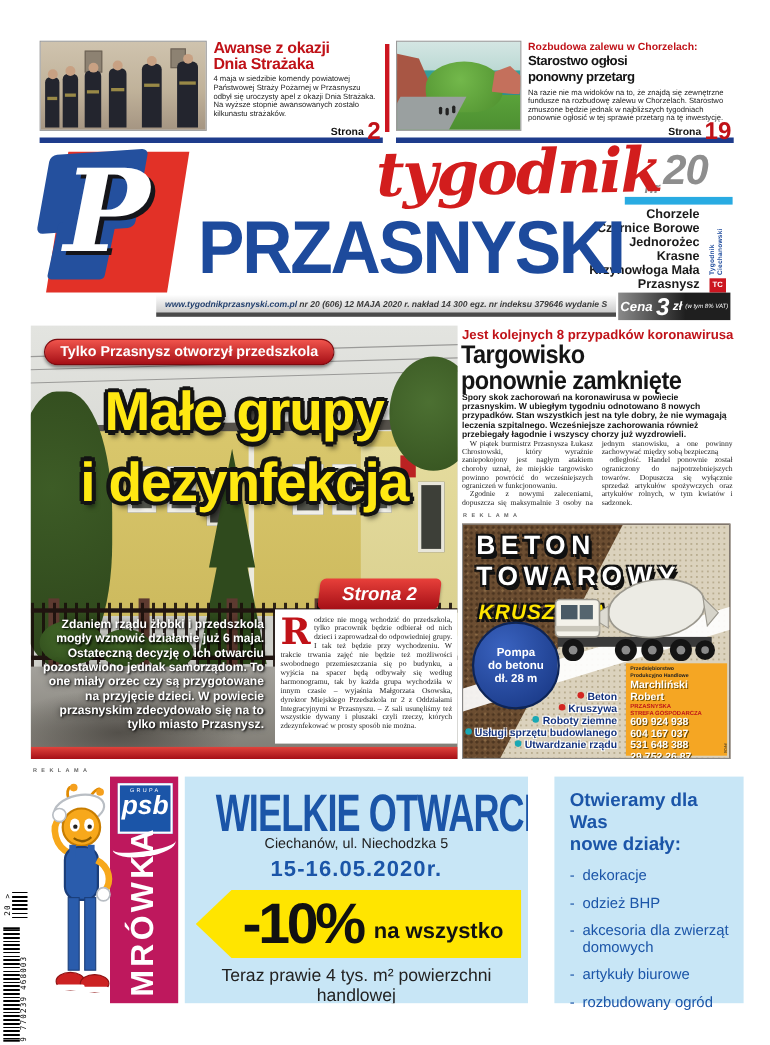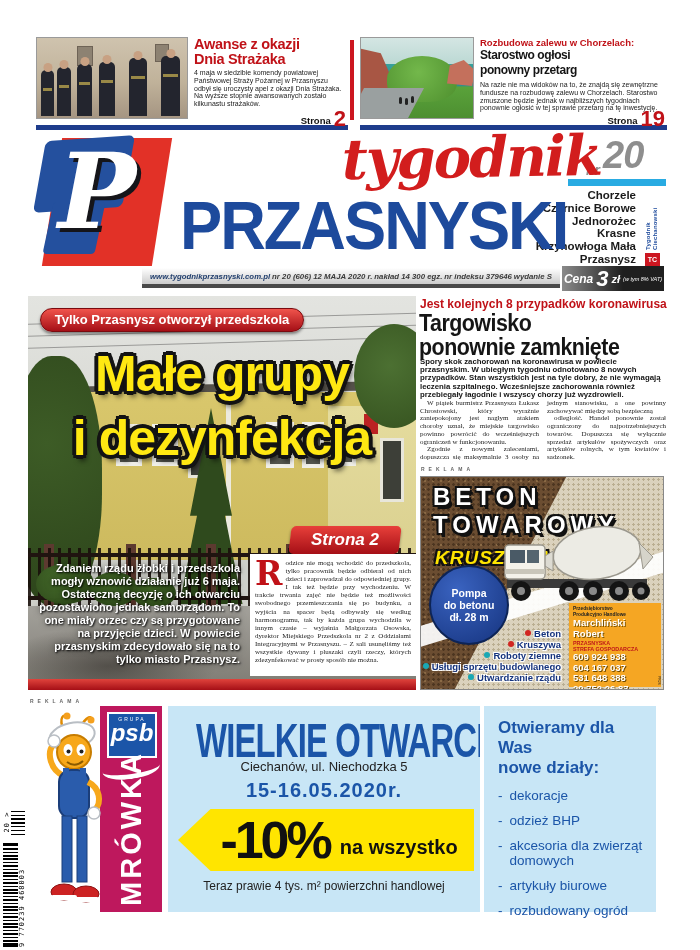--- a/index.html
+++ b/index.html
@@ -164,22 +164,22 @@
   #mrowka-main{left:168px;top:706px;width:312px;height:206px;background:#c8e6f6;text-align:center;overflow:hidden;}
   #wielkie{margin-top:10px;font-weight:bold;font-size:40px;line-height:40px;color:#1b55a8;letter-spacing:-1px;
            transform:scale(.82,1.2);transform-origin:center top;white-space:nowrap;}
   #addr{margin-top:3px;font-size:13px;color:#222;}
   #dates{margin-top:5px;font-weight:bold;font-size:20px;color:#1b55a8;letter-spacing:1px;}
   #disc-box{margin:7px 6px 0 10px;height:62px;background:#ffe500;
             clip-path:polygon(0 50%,11% 0,100% 0,100% 100%,11% 100%);
             display:flex;align-items:center;justify-content:center;gap:10px;padding-left:26px;}
   #disc{font-weight:bold;font-size:52px;color:#111;letter-spacing:-3px;line-height:52px;}
   #disc-suffix{font-weight:bold;font-size:20px;color:#111;margin-top:14px;}
-  #mfooter{margin-top:8px;font-size:12px;color:#222;}
-  #mrowka-side{left:484px;top:706px;width:172px;height:206px;background:#c8e6f6;padding:12px 10px 0 14px;box-sizing:border-box;}
+  #mfooter{margin-top:8px;font-size:16px;color:#222;}
+  #mrowka-side{left:504px;top:706px;width:172px;height:206px;background:#c8e6f6;padding:12px 10px 0 14px;box-sizing:border-box;}
   .sp-title{font-weight:bold;font-size:17px;line-height:20px;color:#1b55a8;}
   .sp-item{display:flex;gap:7px;font-size:13.5px;line-height:15px;color:#1b55a8;margin-top:10px;font-weight:normal;}
 
   
   #barcode-wrap{left:3px;top:795px;width:27px;height:152px;}
   #barcode-inner{width:152px;height:27px;transform:rotate(-90deg) translateX(-152px);transform-origin:top left;
                  display:flex;align-items:flex-start;gap:8px;}
   .bc-main{display:flex;flex-direction:column;}
   .bc-bars{width:100px;height:15px;background:repeating-linear-gradient(90deg,#000 0 1.5px,#fff 1.5px 3.4px);
            border-left:2px solid #000;border-right:2px solid #000;}

